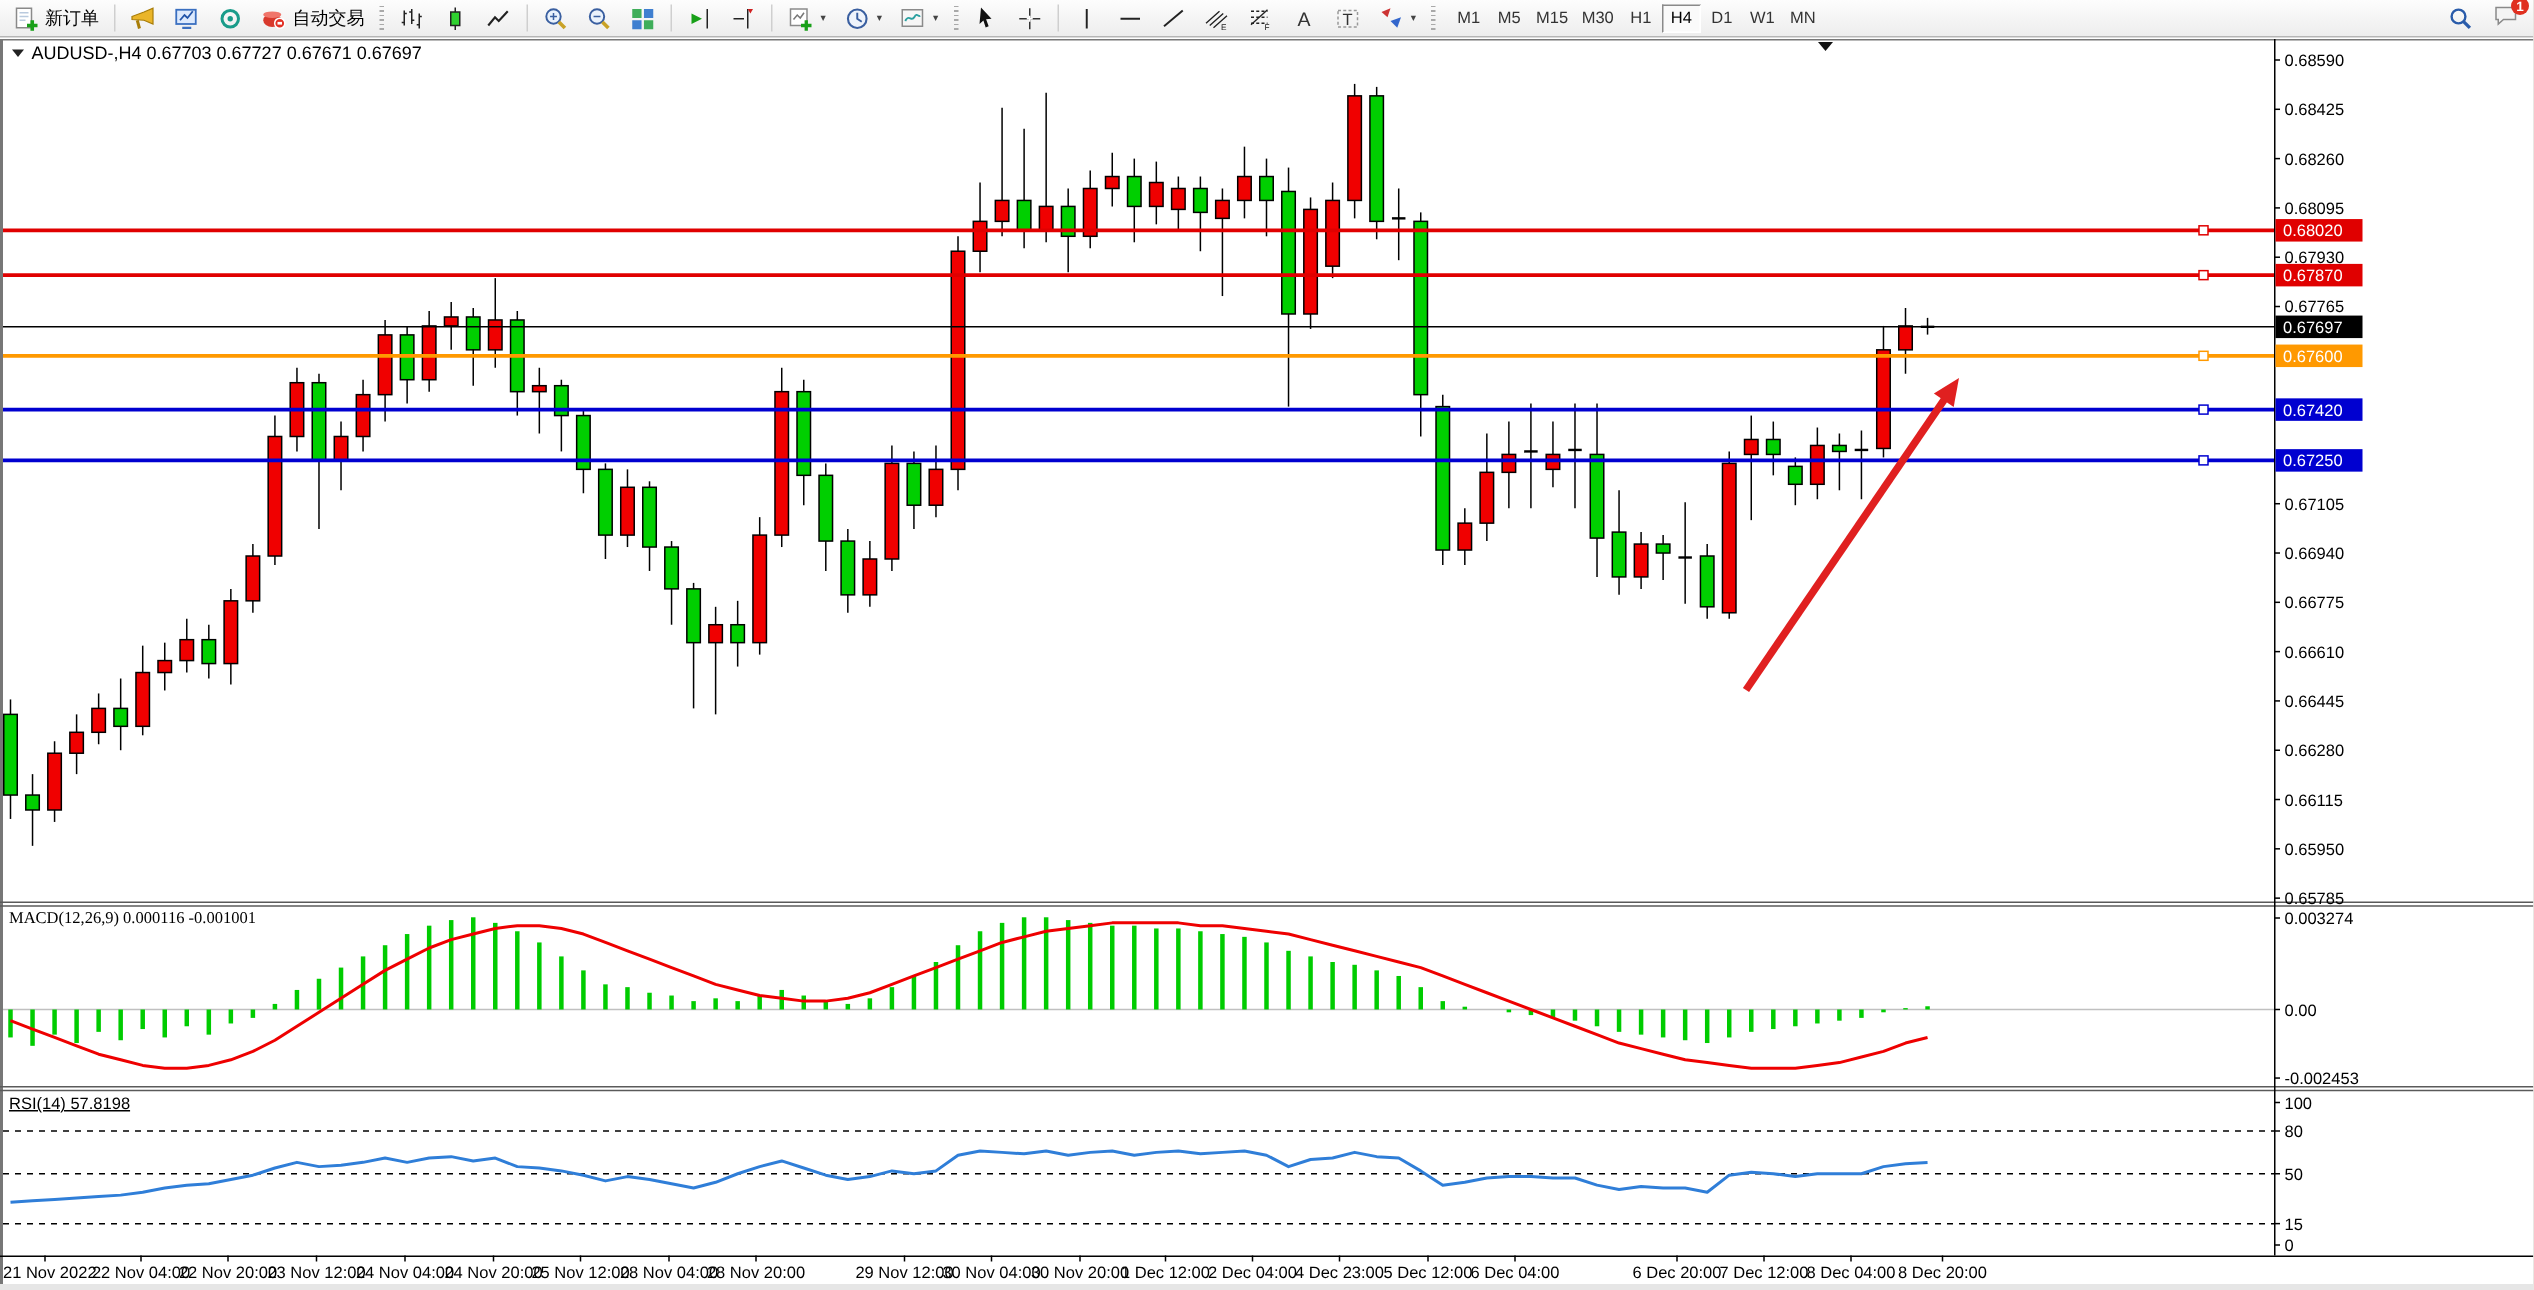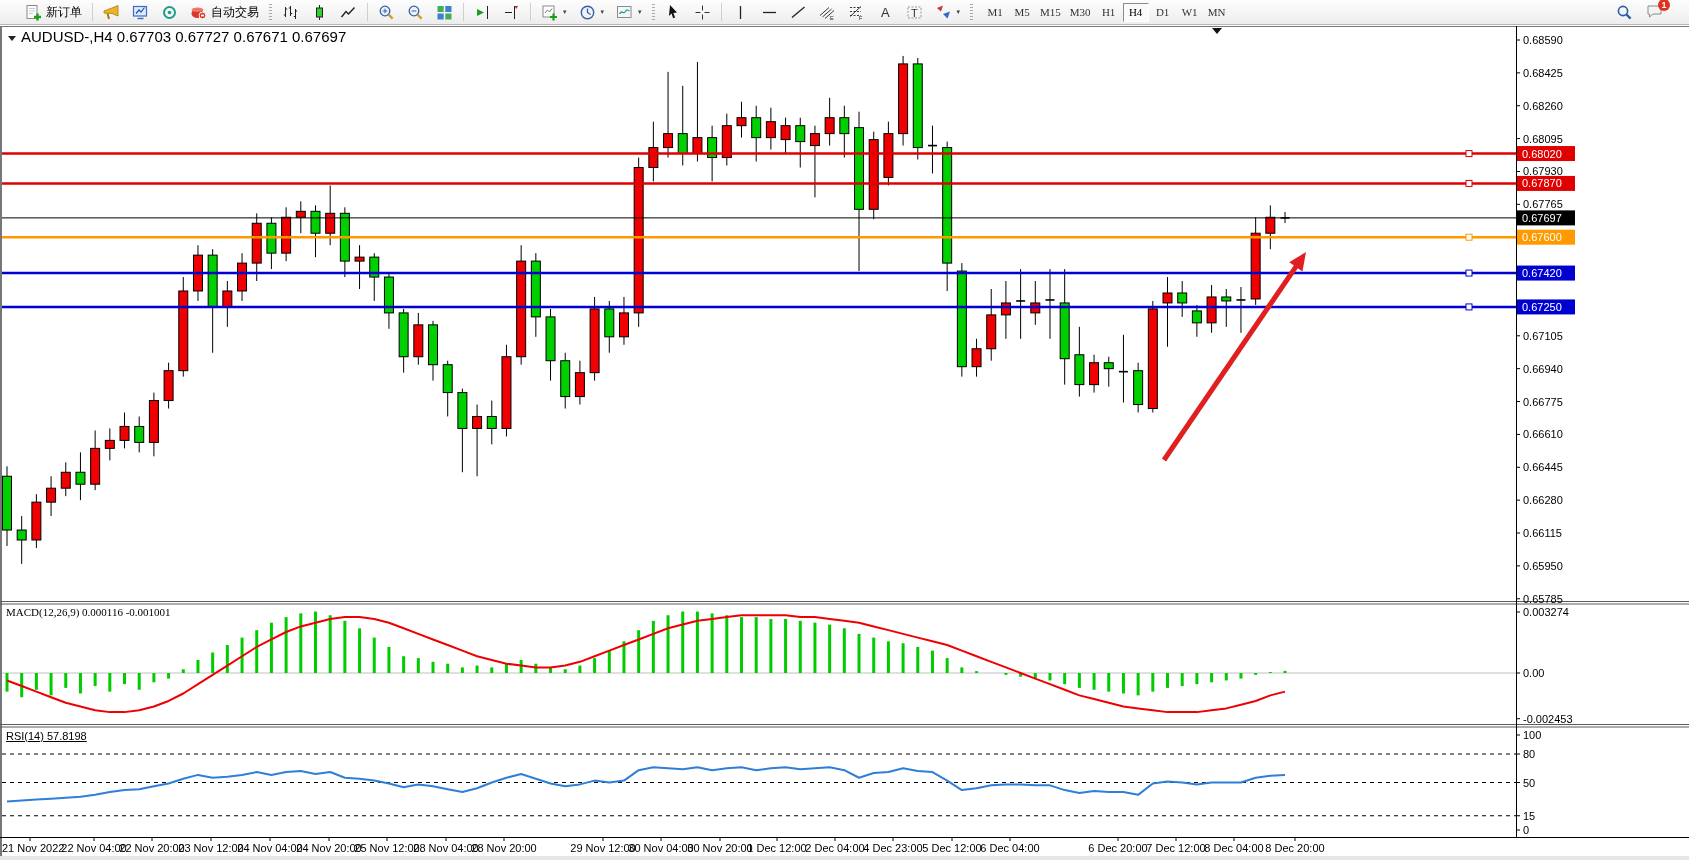--- a/index.html
+++ b/index.html
@@ -1,40 +1,40 @@
 <!DOCTYPE html>
 <html><head>
 <meta charset="utf-8">
 <style>
   html,body{margin:0;padding:0;background:#d4d0c8;}
   #screen{position:relative;width:1689px;height:860px;background:#fff;overflow:hidden;
     font-family:"Liberation Sans",sans-serif;font-size:11px;color:#000;}
   
   #toolbar{position:absolute;left:0;top:0;width:1689px;height:25px;
     background:linear-gradient(#fdfdfd,#ededed);border-bottom:1px solid #b5b5b5;
-    display:flex;align-items:center;gap:2px;padding:0 20px;box-sizing:border-box;z-index:5;}
+    display:flex;align-items:center;gap:2px;padding:0 4px;box-sizing:border-box;z-index:5;}
   .tbtn{display:inline-flex;align-items:center;gap:4px;height:21px;padding:0 4px;border:1px solid transparent;
     background:transparent;font-family:inherit;font-size:12px;cursor:default;}
   .handle{width:3px;height:17px;margin:0 3px;
     background-image:repeating-linear-gradient(#a9a9a9 0 1px,transparent 1px 3px);}
   .sep{width:1px;height:18px;background:#cfcfcf;margin:0 3px;}
   .ic{width:17px;height:17px;display:inline-block;}
   .ic svg{width:17px;height:17px;display:block;}
   .dd{font-size:7px;color:#444;margin-left:1px;}
   .tfbtn{min-width:26px;height:19px;border:1px solid transparent;background:transparent;
-    font-family:Liberation Serif, serif;font-size:11px;color:#333;padding:0 3px;cursor:default;}
+    font-family:Liberation Sans, sans-serif;font-size:11px;color:#333;padding:0 3px;cursor:default;}
   .tfbtn.active{background:#fafafa;border-color:#8a8a8a #ffffff #ffffff #8a8a8a;color:#000;}
   #tf-group{display:flex;align-items:center;gap:1px;margin-left:4px;}
   #right-tools{margin-left:auto;display:flex;align-items:center;gap:8px;padding-right:6px;}
   #chat-wrap{position:relative;}
   #chat-badge{position:absolute;top:-4px;right:-7px;background:#e03020;color:#fff;border-radius:50%;
     width:12px;height:12px;font-size:9px;font-weight:bold;text-align:center;line-height:12px;}
   
   .overlay{position:absolute;z-index:3;white-space:nowrap;}
-  #title-line{left:8px;top:28px;font-size:15px;}
+  #title-line{left:8px;top:28px;font-size:12px;}
   #chart-dd{left:1212px;top:28px;width:0;height:0;border-left:5px solid transparent;
     border-right:5px solid transparent;border-top:6px solid #111;}
   #macd-label{left:6px;top:606px;font-family:Liberation Serif, serif;}
   #rsi-label{left:6px;top:730px;text-decoration:underline;}
   .tri{display:inline-block;width:0;height:0;border-left:4px solid transparent;
     border-right:4px solid transparent;border-top:5px solid #222;margin-right:5px;vertical-align:middle;}
   #chart-svg{position:absolute;left:0;top:0;z-index:1;}
 </style>
 </head>
 <body>

